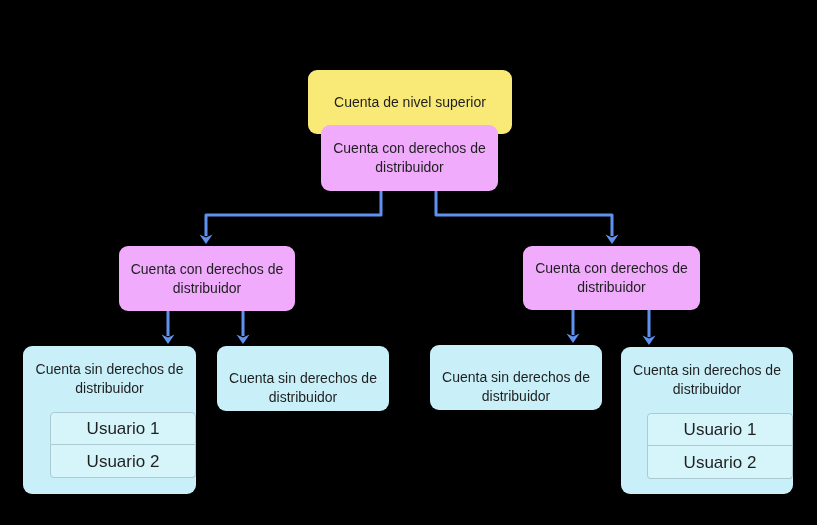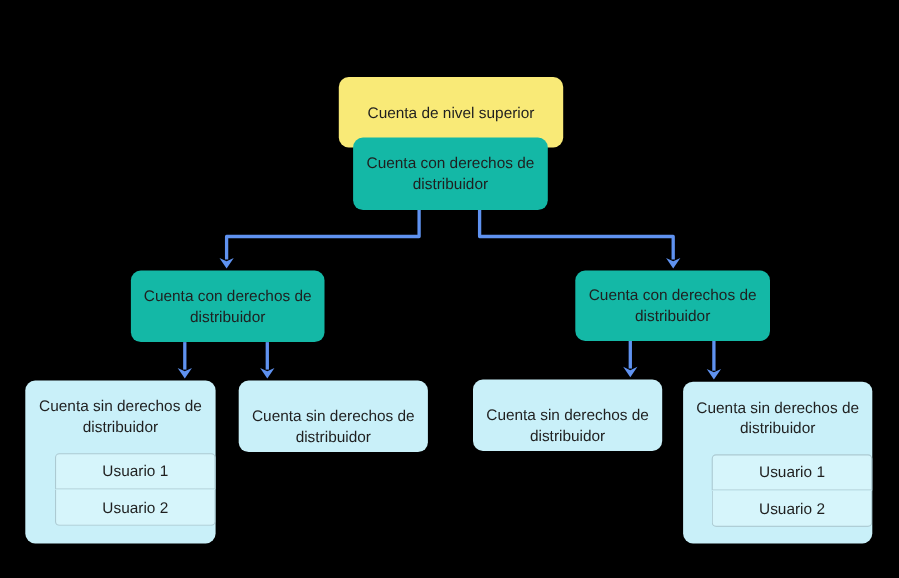--- a/index.html
+++ b/index.html
@@ -18,21 +18,21 @@
     display: flex;
     align-items: center;
     justify-content: center;
     text-align: center;
     font-size: 14px;
     line-height: 19px;
     box-sizing: border-box;
     padding: 4px 10px;
   }
   .yellow { background: #F9EA77; }
-  .green  { background: #14b8a6; }
+  .green  { background: #f0abfc; }
   .blue   { background: #C9F0F9; align-items: flex-end; }
   .tall {
     flex-direction: column;
     justify-content: flex-start;
     padding: 0;
   }
   .tall .title {
     height: 66px;
     display: flex;
     align-items: center;
@@ -42,21 +42,21 @@
   }
   .userlist { width: 146px; }
   .user {
     height: 33px;
     background: #D6F5FB;
     border: 1px solid #ACCAD2;
     display: flex;
     align-items: center;
     justify-content: center;
     box-sizing: border-box;
-    font-size: 14px;
+    font-size: 17px;
   }
   .user + .user { border-top: none; }
   .user:first-child { border-radius: 4px 4px 0 0; }
   .user:last-child  { border-radius: 0 0 4px 4px; }
   svg.connectors {
     position: absolute;
     left: 0; top: 0;
     width: 817px; height: 525px;
     pointer-events: none;
   }

